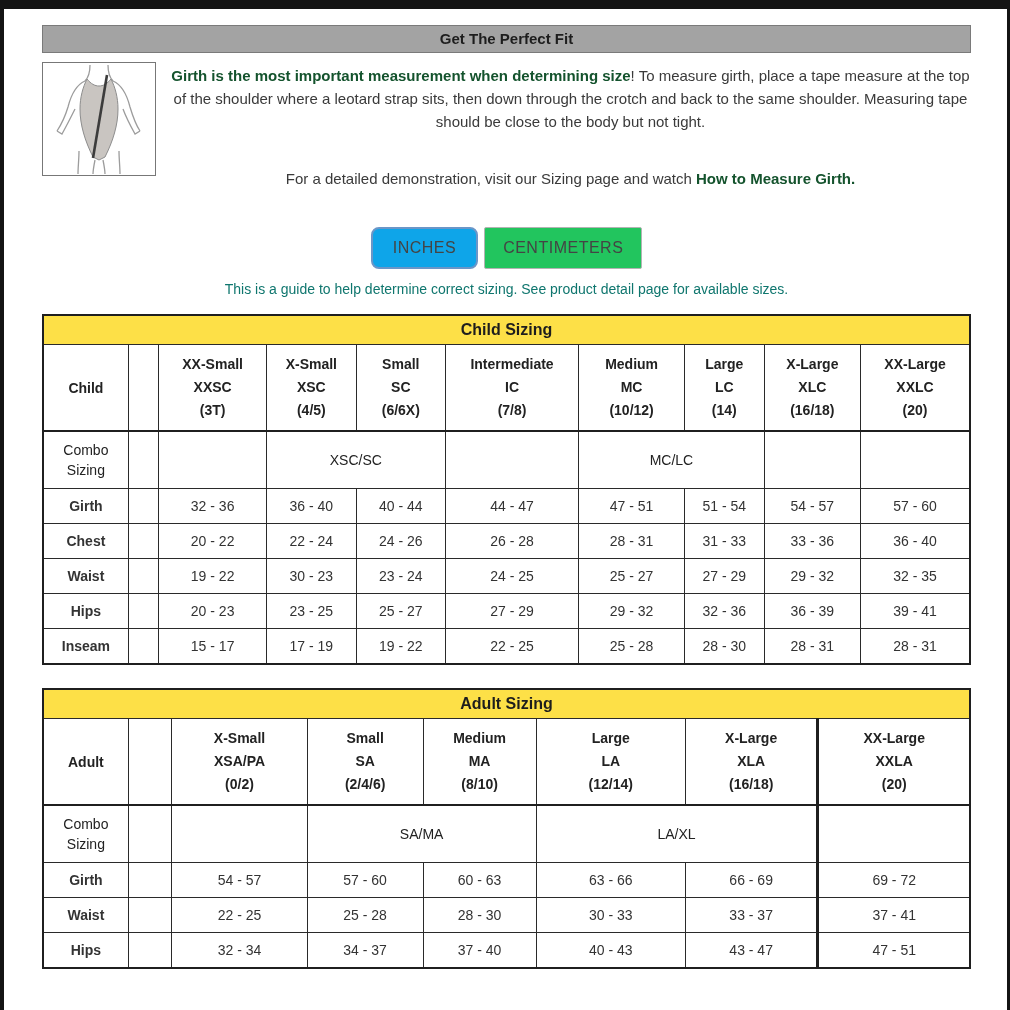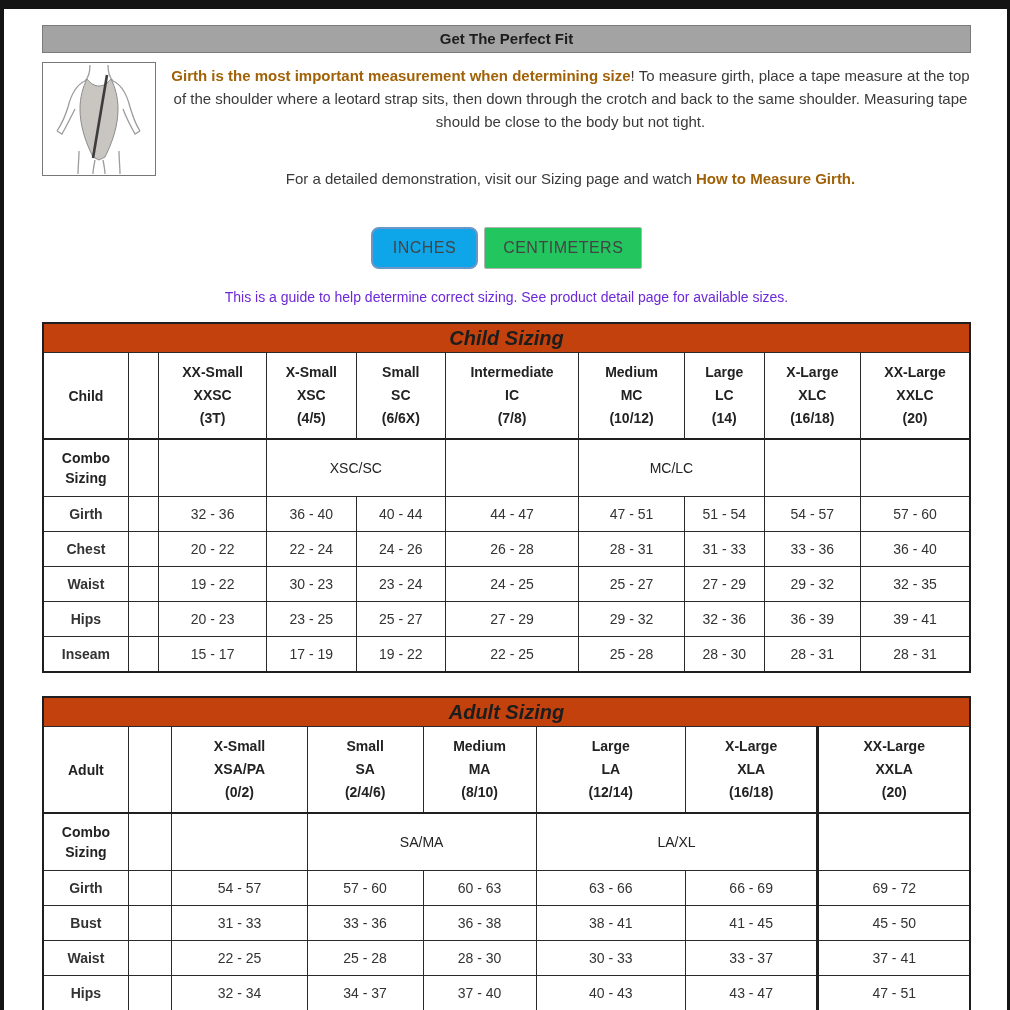--- a/index.html
+++ b/index.html
@@ -20,53 +20,53 @@
     height:26px;line-height:26px;text-align:center;
     font-weight:bold;font-size:15px;color:#1d1d1d;
   }
 
   .intro{display:flex;gap:14px;margin-top:9px;align-items:flex-start;}
   .figure{width:112px;height:112px;border:1px solid #777;background:#fff;flex:none;}
   .intro-text{flex:1;text-align:center;font-size:15px;line-height:23px;color:#3a3a3a;}
   .intro-text p{margin:0;}
   .intro-text .p1{margin-top:2px;}
   .intro-text .p2{margin-top:34px;}
-  .intro-text b{color:#a16207;}
+  .intro-text b{color:#14532d;}
 
   .btn-row{text-align:center;margin-top:37px;}
   .btn{
     display:inline-block;font-family:"Liberation Sans","DejaVu Sans",sans-serif;
     font-size:16px;color:#444;letter-spacing:.5px;cursor:pointer;vertical-align:middle;
   }
   .btn-inches{
     background:#0ea5e9;border:2px solid #6a96c8;border-radius:8px;
     padding:10px 20px;margin-right:6px;
   }
   .btn-cm{
     background:#22c55e;border:1px solid #b3b3b3;border-radius:2px;
     padding:11px 18px;
   }
 
-  .note{text-align:center;font-size:14px;color:#6d28d9;margin-top:20px;}
+  .note{text-align:center;font-size:14px;color:#0f766e;margin-top:12px;}
 
   .tbl-mount{margin-top:17px;}
   .tbl-mount.adult{margin-top:23px;}
   table.size-table{
     width:100%;border-collapse:collapse;table-layout:fixed;
     border:2px solid #1f1f1f;color:#222;
   }
   .size-table th,.size-table td{border:1px solid #2a2a2a;text-align:center;vertical-align:middle;overflow:hidden;}
   .size-table .title-row{
-    background:#c2410c;font-weight:bold;font-size:20px;height:26px;color:#1d1d1d;font-style:italic;
+    background:#fde047;font-weight:bold;font-size:16px;height:26px;color:#1d1d1d;
   }
   .size-table .corner-cell{font-weight:bold;font-size:14px;}
   .size-table .hdr-cell{font-weight:bold;font-size:14px;line-height:23px;padding:8px 2px;border-bottom:2px solid #1f1f1f;}
   .size-table .corner-cell,.size-table .hdr-unit{border-bottom:2px solid #1f1f1f;}
   .size-table .combo-row td{height:54px;font-size:14px;}
-  .size-table .combo-label{font-weight:bold;line-height:20px;padding:0 10px;}
+  .size-table .combo-label{font-weight:normal;line-height:20px;padding:0 10px;}
   .size-table .m-row td{height:32px;font-size:14px;color:#333;}
   .size-table .row-label{font-weight:bold;color:#1d1d1d;}
   .size-table .unit-cell{font-size:13px;color:#333;padding-left:48px;}
 
   
   .tbl-child col:nth-child(1){width:9.2%}  .tbl-child col:nth-child(2){width:3.3%}
   .tbl-child col:nth-child(3){width:11.6%} .tbl-child col:nth-child(4){width:9.7%}
   .tbl-child col:nth-child(5){width:9.6%}  .tbl-child col:nth-child(6){width:14.4%}
   .tbl-child col:nth-child(7){width:11.4%} .tbl-child col:nth-child(8){width:8.6%}
   .tbl-child col:nth-child(9){width:10.4%}
@@ -315,30 +315,20 @@
             <td class="row-label">Girth</td>
             <td class="unit-cell">in</td>
             <td class="data-cell">54 - 57</td>
             <td class="data-cell">57 - 60</td>
             <td class="data-cell">60 - 63</td>
             <td class="data-cell">63 - 66</td>
             <td class="data-cell">66 - 69</td>
             <td class="data-cell thick-left">69 - 72</td>
           </tr>
           <tr class="m-row">
-            <td class="row-label">Bust</td>
-            <td class="unit-cell">in</td>
-            <td class="data-cell">31 - 33</td>
-            <td class="data-cell">33 - 36</td>
-            <td class="data-cell">36 - 38</td>
-            <td class="data-cell">38 - 41</td>
-            <td class="data-cell">41 - 45</td>
-            <td class="data-cell thick-left">45 - 50</td>
-          </tr>
-          <tr class="m-row">
             <td class="row-label">Waist</td>
             <td class="unit-cell">in</td>
             <td class="data-cell">22 - 25</td>
             <td class="data-cell">25 - 28</td>
             <td class="data-cell">28 - 30</td>
             <td class="data-cell">30 - 33</td>
             <td class="data-cell">33 - 37</td>
             <td class="data-cell thick-left">37 - 41</td>
           </tr>
           <tr class="m-row">

